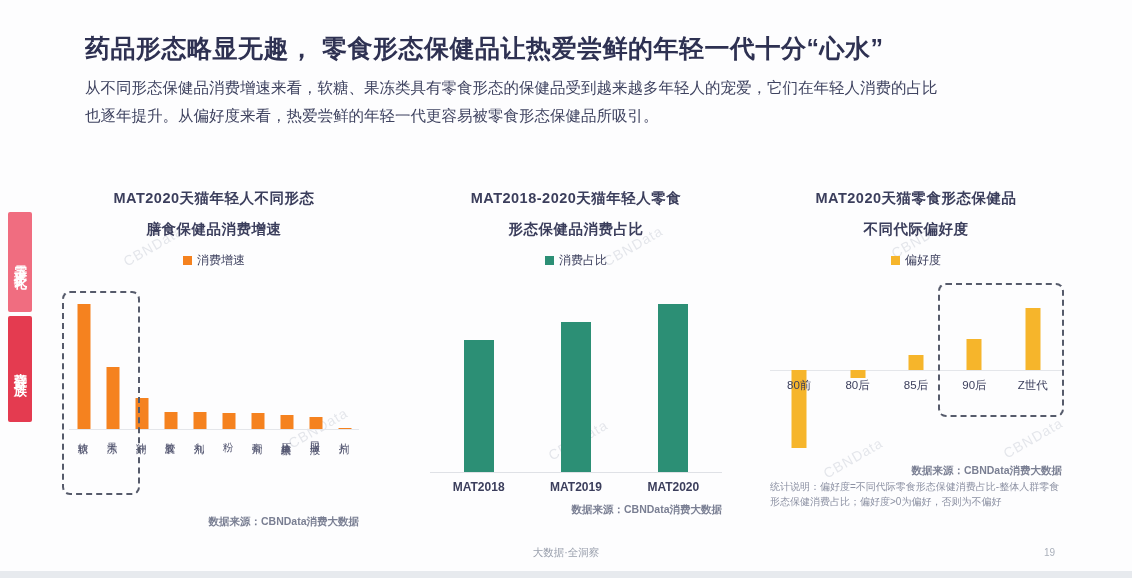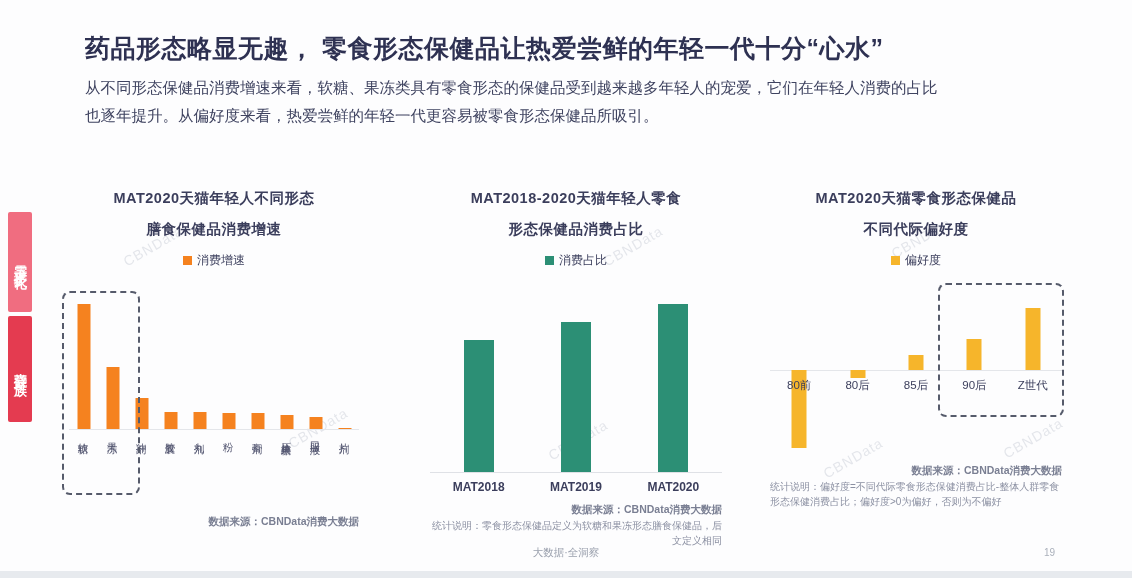--- a/index.html
+++ b/index.html
@@ -186,21 +186,20 @@
         <div class="col">
           <div class="bar" style="background: rgb(44, 143, 117); height: 168px; bottom: 0px;"></div>
         </div>
       </div>
     <div class="xlabels">
         <div class="xcol"><span>MAT2018</span></div>
         <div class="xcol"><span>MAT2019</span></div>
         <div class="xcol"><span>MAT2020</span></div>
       </div>
     <div class="note src">数据来源：CBNData消费大数据</div>
-    <div class="note stat">统计说明：零食形态保健品定义为软糖和果冻形态膳食保健品，后文定义相同</div>
   </div>
 
   <div class="chart c3">
     <div class="ctitle">
       <div>MAT2020天猫零食形态保健品</div>
       <div>不同代际偏好度</div>
     </div>
     <div class="legend">
       <span class="swatch" style="background: rgb(246, 181, 43);"></span>
       <span>偏好度</span>

